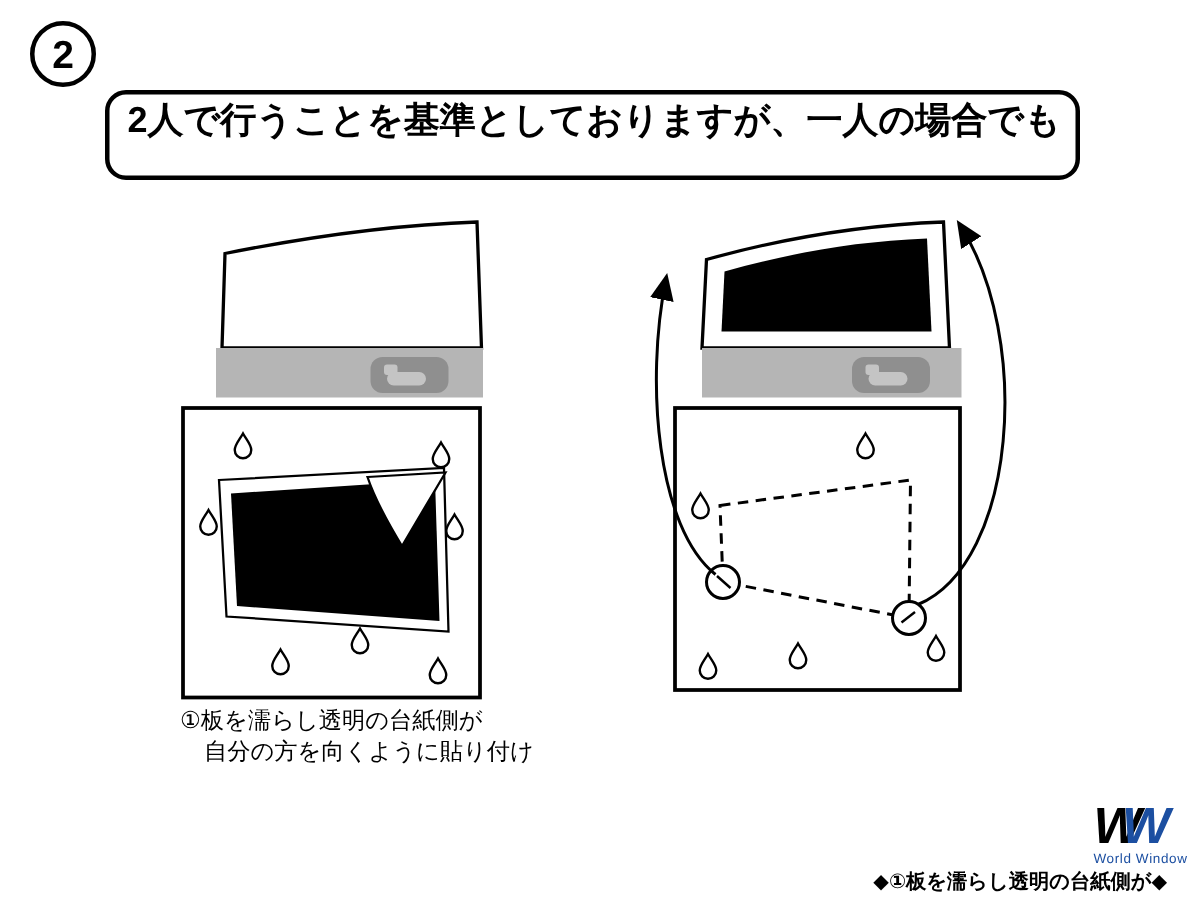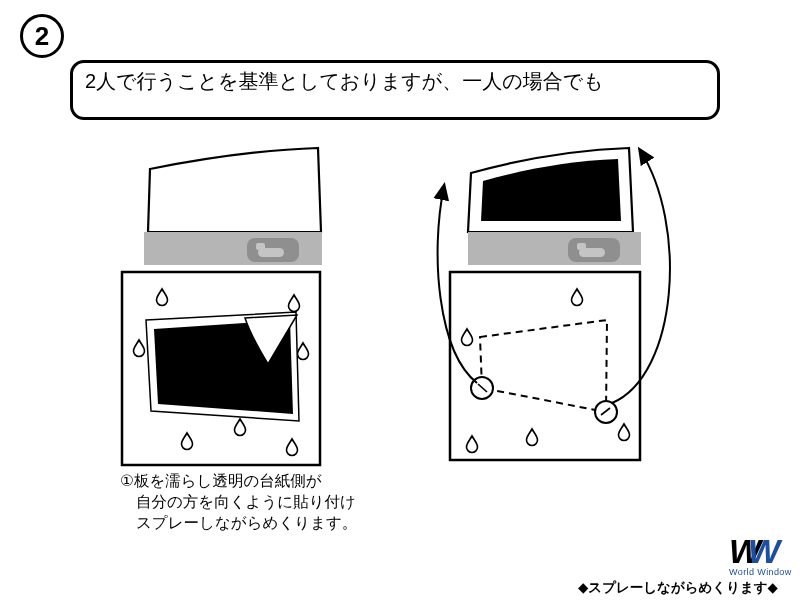--- a/index.html
+++ b/index.html
@@ -10,21 +10,21 @@
   .abs{position:absolute;}
   .step-badge{
     left:20px;top:14px;width:38px;height:38px;border:3px solid #000;border-radius:50%;
     display:flex;align-items:center;justify-content:center;
     font-size:26px;font-weight:600;line-height:1;
   }
   .bubble{
     left:70px;top:60px;width:650px;height:60px;border:3px solid #000;border-radius:14px;
     box-sizing:border-box;padding:5px 12px;background:#fff;
   }
-  .bubble .line{font-size:20px;line-height:26px;font-weight:400;white-space:nowrap;}
+  .bubble .line{font-size:24px;line-height:26px;font-weight:700;white-space:nowrap;}
   .caption{font-size:15.5px;line-height:21px;font-weight:500;}
   .caption .indent{padding-left:16px;}
   .caption-left{left:88px;top:470px;margin-left:32px;}
   .caption-right{left:418px;top:483px;}
   .logo-w{font-weight:800;font-size:34px;line-height:1;font-style:italic;}
   .logo-w1{left:729px;top:534px;color:#000;}
   .logo-w2{left:748px;top:534px;color:#1c4fa1;}
   .logo-sub{left:729px;top:567px;font-size:9px;color:#1c4fa1;letter-spacing:0.4px;}
   .company{right:22px;top:579px;font-size:13.5px;font-weight:600;}
   svg{position:absolute;left:0;top:0;}
@@ -114,22 +114,21 @@
       </g>
 
       <path d="M477,383 C438,352 430,255 444,186" fill="none" stroke="#000" stroke-width="2" marker-end="url(#ah)"></path>
       <path d="M612,403 C678,375 688,225 640,150" fill="none" stroke="#000" stroke-width="2" marker-end="url(#ah)"></path>
     </g>
   </svg>
 
   <div class="abs caption caption-left">
     <div>①板を濡らし透明の台紙側が</div>
     <div class="indent">自分の方を向くように貼り付け</div>
-    <div class="indent">スプレーしながらめくります。</div>
   </div>
 
 
   <div class="abs logo-w logo-w1">W</div>
   <div class="abs logo-w logo-w2">W</div>
   <div class="abs logo-sub">World Window</div>
-  <div class="abs company">◆スプレーしながらめくります◆</div>
+  <div class="abs company">◆①板を濡らし透明の台紙側が◆</div>
 
 </div>
 
 </body></html>

